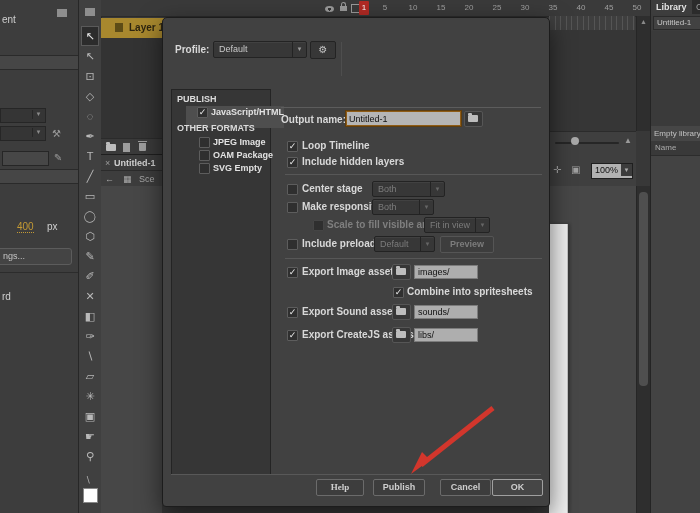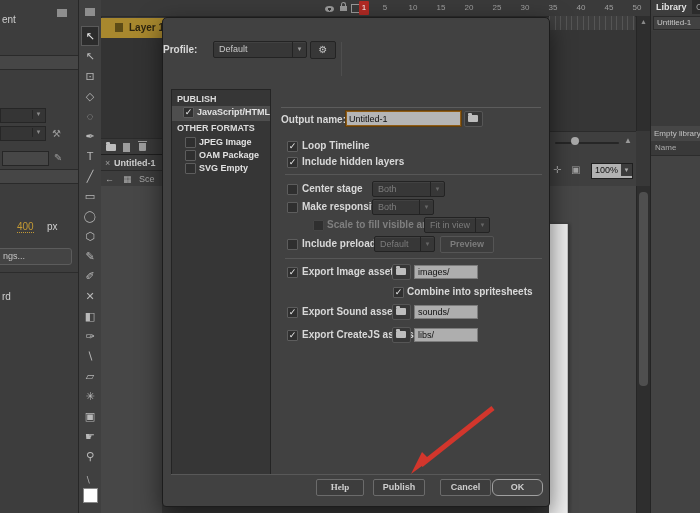--- a/index.html
+++ b/index.html
@@ -113,41 +113,41 @@
   .dd .val{position:absolute;left:5px;top:2px;font-size:9px;color:#c8c8c8;white-space:nowrap;}
   .dd.dis .val{color:#7c7c7c;}
   .dd .arr{position:absolute;right:0;top:0;width:13px;height:100%;border-left:1px solid #232323;
       color:#9a9a9a;font-size:6px;text-align:center;line-height:14px;}
   .dd.dis .arr{color:#666;}
   .gear-btn{position:absolute;left:147px;top:23px;width:24px;height:16px;background:#373737;
       border:1px solid #232323;border-radius:2px;color:#c2c2c2;font-size:10px;text-align:center;line-height:15px;}
   .vline{position:absolute;left:178px;top:24px;width:1px;height:34px;background:#4e4e4e;}
   .listbox{position:absolute;left:8px;top:71px;width:98px;height:384px;background:#363636;border:1px solid #242424;}
   .lb-head{position:absolute;left:5px;font-size:9px;font-weight:bold;color:#dcdcdc;}
-  .lb-row{position:absolute;left:0;width:98px;height:15px;}
+  .lb-row{position:absolute;left:14px;width:98px;height:22px;}
   .lb-row.sel{background:#4e4e4e;}
   .lb-row .cb{left:11px;top:1px;}
   .lb-row .t{position:absolute;left:25px;top:1px;font-size:9px;font-weight:bold;color:#e2e2e2;white-space:nowrap;}
   #dlg-tabs{position:absolute;left:118px;top:74px;height:16px;display:flex;}
   .tab{height:14px;margin-right:2px;padding:0 8px;background:#3c3c3c;border:1px solid #575757;border-bottom:none;
        font-size:9px;color:#9b9b9b;line-height:14px;border-radius:3px 3px 0 0;}
   .tab.active{background:#9c9c9c;color:#161616;font-weight:bold;border-color:#9c9c9c;position:relative;z-index:2;}
   .tabline{position:absolute;left:118px;top:89px;width:260px;height:1px;background:#5c5c5c;}
   .txt-input{position:absolute;left:183px;top:93px;width:109px;height:13px;background:#b5b5b5;
       border:1px solid #8f5c16;box-shadow:0 0 0 1px #5e3d0e;font-size:9px;color:#111;
       font-family:"Liberation Sans",sans-serif;padding:0 2px;}
   .fold-btn{position:absolute;width:17px;height:14px;background:#373737;border:1px solid #565656;border-radius:2px;}
   .fold-btn .folder-ic{position:absolute;left:3px;top:3px;}
   .path-field{position:absolute;width:59px;height:12px;background:#aeaeae;border:1px solid #7c7c7c;
       font-size:9px;color:#111;line-height:12px;padding-left:3px;}
   .divline{position:absolute;left:122px;width:257px;height:1px;background:#575757;}
   .d-btn{position:absolute;height:15px;background:#3d3d3d;border:1px solid #6b6b6b;border-radius:2px;
       font-size:9px;font-weight:bold;color:#cfcfcf;text-align:center;line-height:15px;}
   .d-btn.dis{color:#7c7c7c;border-color:#555;}
-  .d-btn.default{border-color:#a0a0a0;background:#464646;border-radius:6px;}
+  .d-btn.default{border-color:#a0a0a0;background:#464646;}
   .botline{position:absolute;left:8px;top:456px;width:370px;height:1px;background:#585858;}
 
   .arrow-svg{left:0;top:0;width:700px;height:513px;z-index:30;pointer-events:none;}
 </style>
 </head>
 <body>
 
 <div class="app">
 
   <div class="abs left-panel">
@@ -263,21 +263,21 @@
     </div>
     <div class="lib-doc">Untitled-1</div>
     <div class="lib-preview"></div>
     <div class="lib-empty">Empty library</div>
     <div class="lib-name">Name</div>
     <div class="lib-list"></div>
   </div>
 
   <div class="abs dlg">
 
-    <span class="d-lbl" style="left:0;top:26px;">Profile:</span>
+    <span class="d-lbl" style="left:12px;top:26px;">Profile:</span>
     <div class="dd" style="left:50px;top:23px;width:92px;height:15px;">
       <span class="val">Default</span>
       <span class="arr">▼</span>
     </div>
     <div class="gear-btn"><span>⚙</span></div>
     <div class="vline"></div>
 
     <div class="listbox">
       <span class="lb-head" style="top:4px;">PUBLISH</span>
       <div class="lb-row sel" style="top:16px;">

